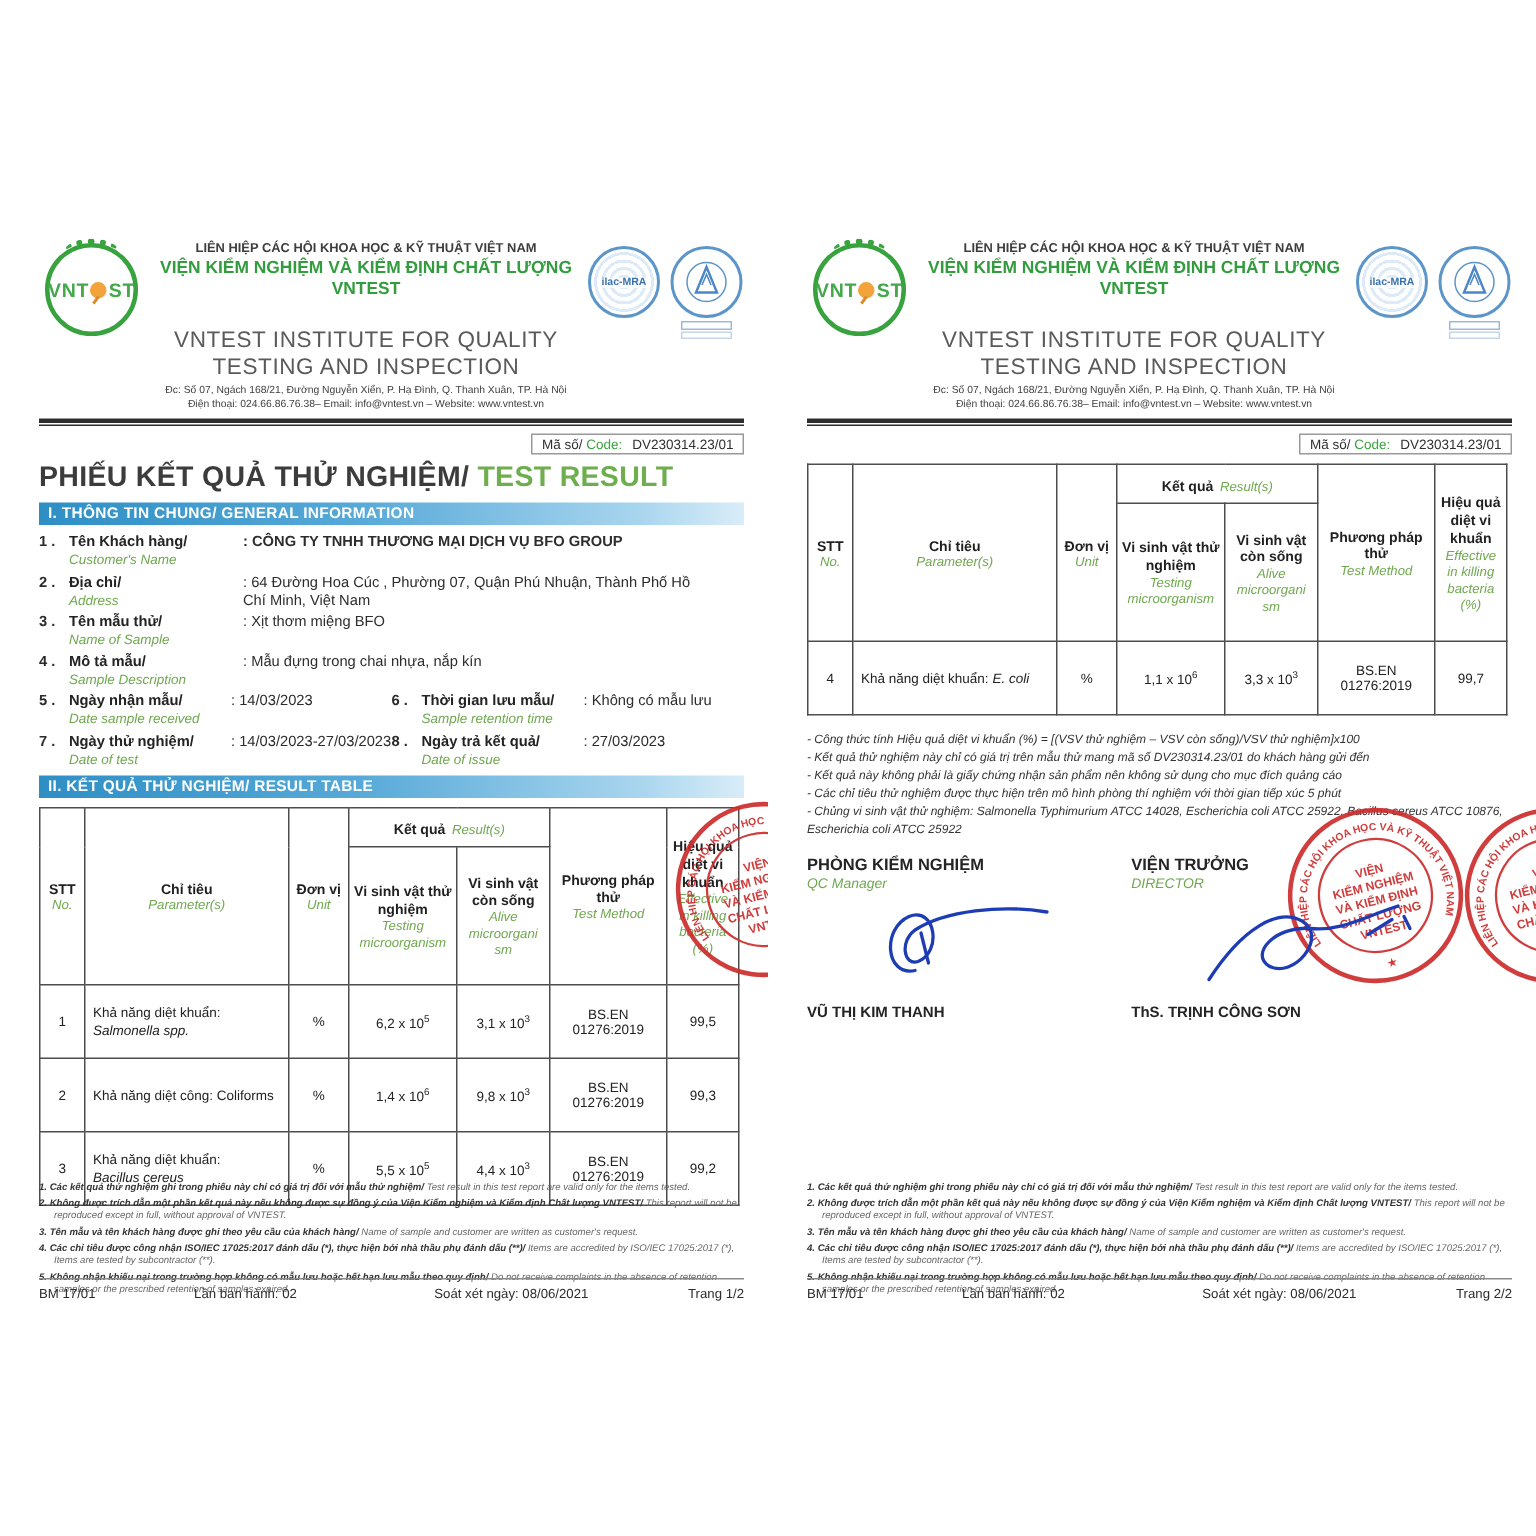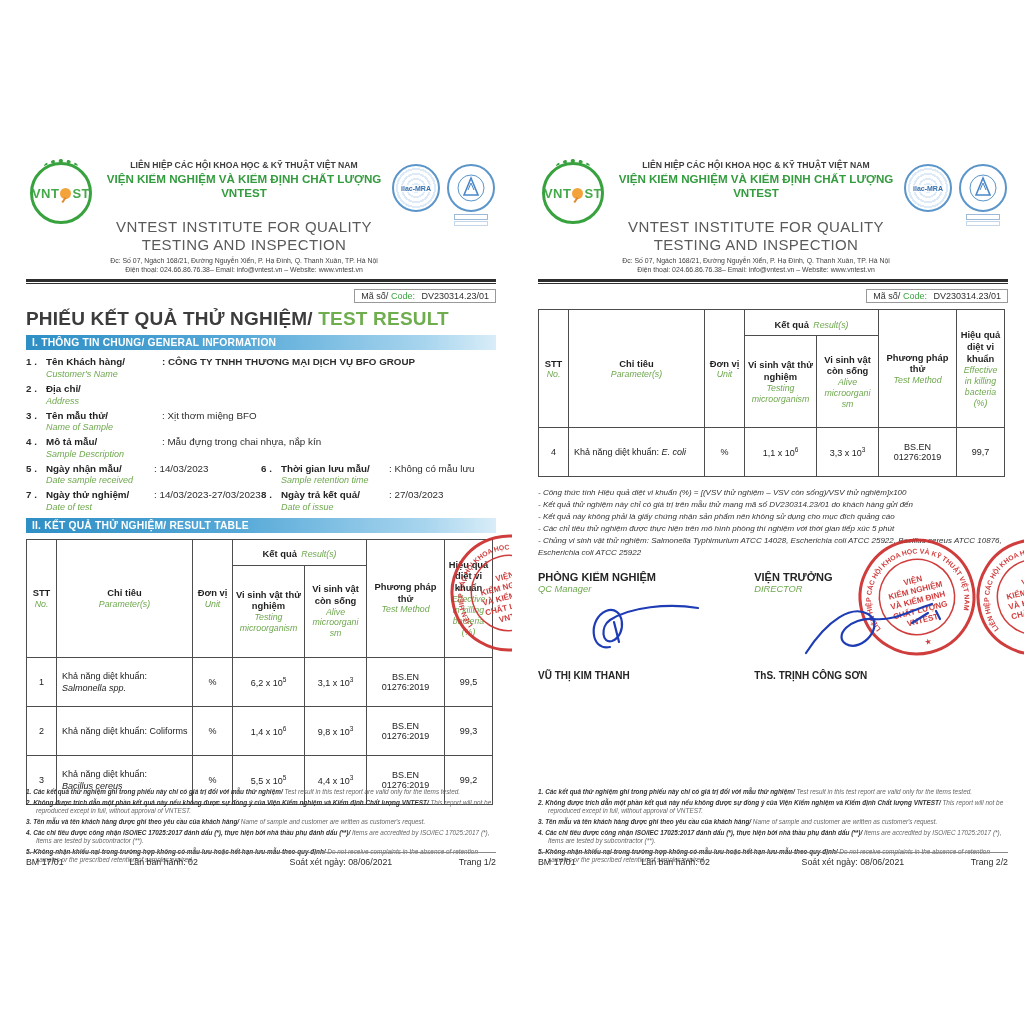--- a/index.html
+++ b/index.html
@@ -170,20 +170,21 @@
 
       <div class="info">
         <div class="inforow">
           <span class="in-num">1 .</span>
           <span class="in-lbl"><span class="lv">Tên Khách hàng/</span><br><span class="le">Customer's Name</span></span>
           <span class="in-val" style="font-weight:bold">: CÔNG TY TNHH THƯƠNG MẠI DỊCH VỤ BFO GROUP</span>
         </div>
         <div class="inforow">
           <span class="in-num">2 .</span>
           <span class="in-lbl"><span class="lv">Địa chỉ/</span><br><span class="le">Address</span></span>
+          <span class="in-val" style="max-width:312px">: 64 Đường Hoa Cúc , Phường 07, Quận Phú Nhuận, Thành Phố Hồ Chí Minh, Việt Nam</span>
         </div>
         <div class="inforow">
           <span class="in-num">3 .</span>
           <span class="in-lbl"><span class="lv">Tên mẫu thử/</span><br><span class="le">Name of Sample</span></span>
           <span class="in-val">: Xịt thơm miệng BFO</span>
         </div>
         <div class="inforow">
           <span class="in-num">4 .</span>
           <span class="in-lbl"><span class="lv">Mô tả mẫu/</span><br><span class="le">Sample Description</span></span>
           <span class="in-val">: Mẫu đựng trong chai nhựa, nắp kín</span>
@@ -271,21 +272,21 @@
               </td>
             <td>%</td>
             <td><span>6,2 x 10</span><sup>5</sup></td>
             <td><span>3,1 x 10</span><sup>3</sup></td>
             <td>BS.EN 01276:2019</td>
             <td>99,5</td>
           </tr>
           <tr>
             <td>2</td>
             <td class="pcell">
-                <div>Khả năng diệt khuẩn: Coliforms</div>
+                <div>Khả năng diệt công: Coliforms</div>
               </td>
             <td>%</td>
             <td><span>1,4 x 10</span><sup>6</sup></td>
             <td><span>9,8 x 10</span><sup>3</sup></td>
             <td>BS.EN 01276:2019</td>
             <td>99,3</td>
           </tr>
           <tr>
             <td>3</td>
             <td class="pcell">

